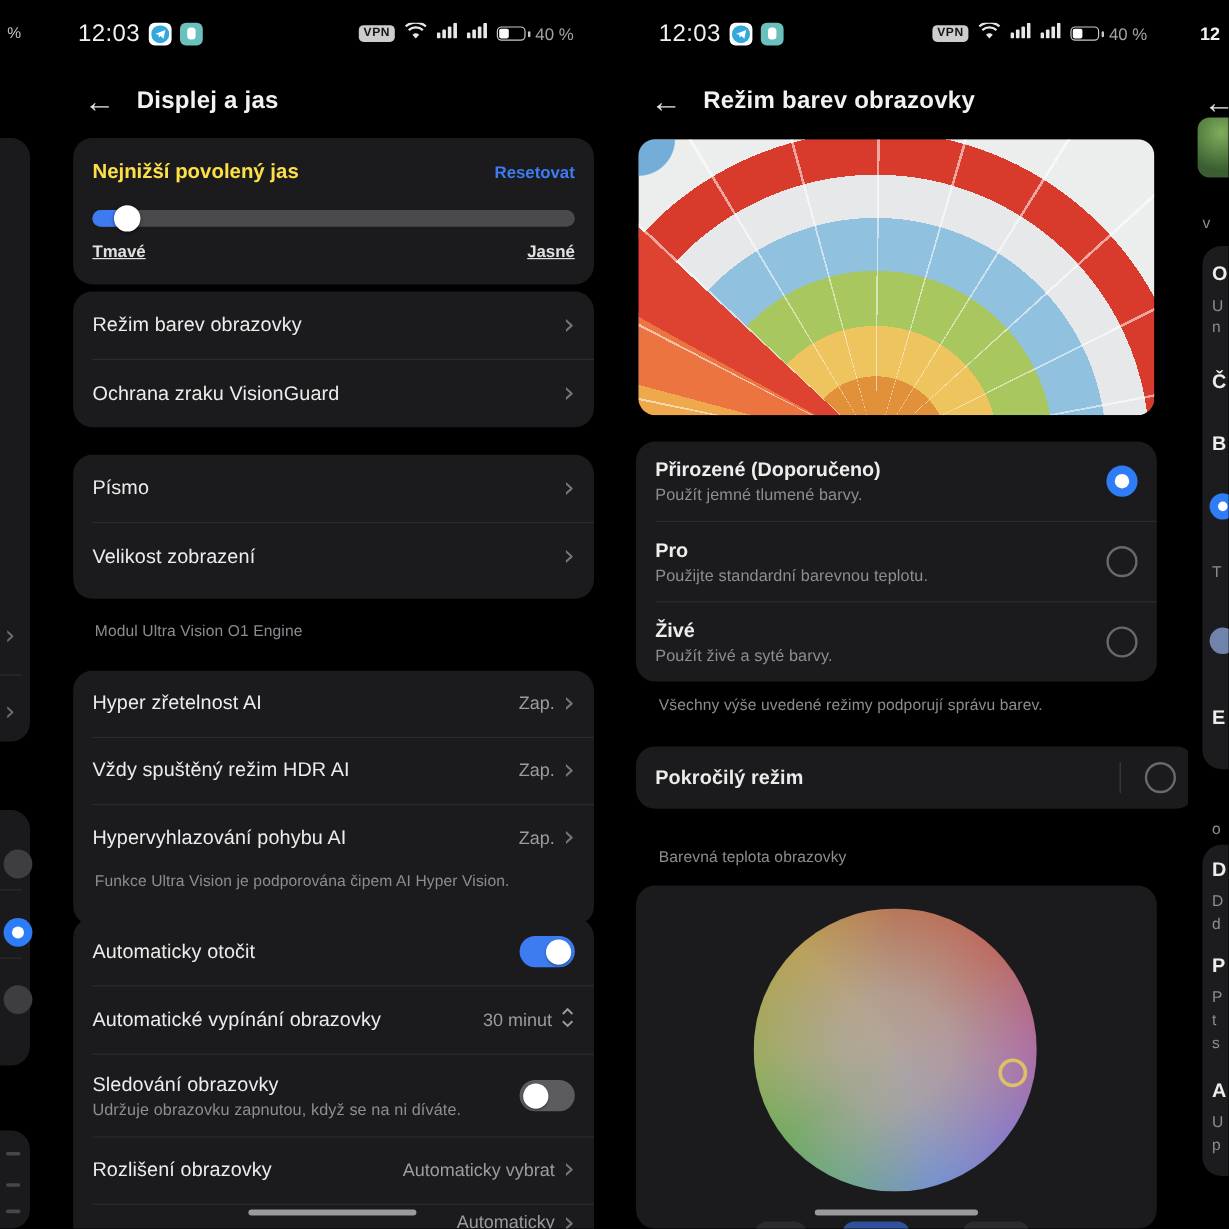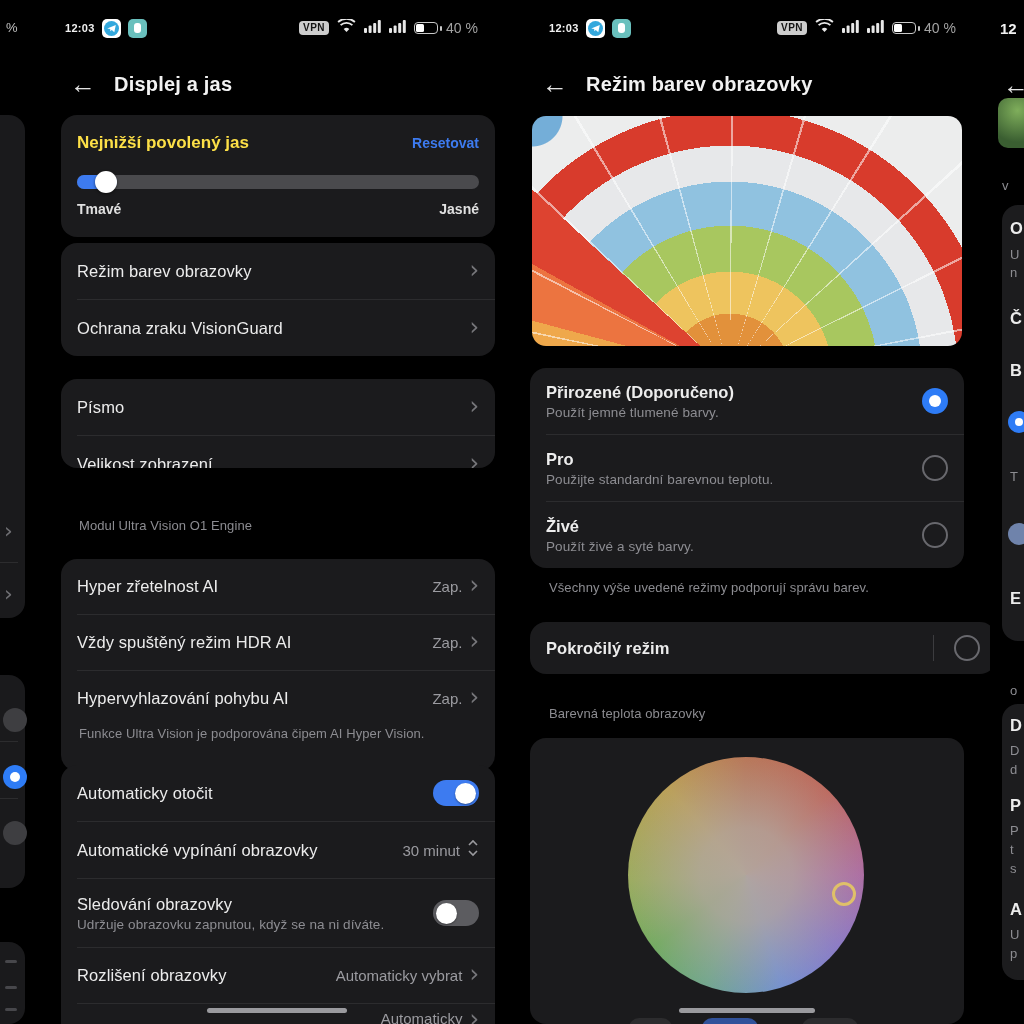--- a/index.html
+++ b/index.html
@@ -6,21 +6,21 @@
   .canvas{position:relative;width:1024px;height:1024px;background:#000;overflow:hidden;
           font-family:"Liberation Sans",sans-serif;color:#ececec;}
   .screen{position:absolute;top:0;height:1024px;overflow:hidden;}
   .screen-left{left:28px;width:484px;}
   .screen-mid{left:512px;width:478px;}
 
   
   .statusbar{position:absolute;top:14px;left:0;right:0;height:28px;display:flex;
              align-items:center;justify-content:space-between;padding:0 34px 0 37px;}
   .sb-left{display:flex;align-items:center;gap:7px;}
-  .sb-time{font-size:11px;font-weight:700;color:#f1f1f1;letter-spacing:.3px;}
+  .sb-time{font-size:20px;font-weight:400;color:#f1f1f1;letter-spacing:.3px;}
   .appicon{width:19px;height:19px;border-radius:5px;display:inline-flex;align-items:center;justify-content:center;}
   .appicon.telegram{background:#fff;}
   .appicon.teal{background:#69c0bd;}
   .appicon.teal i{display:block;width:7px;height:10px;background:#fff;border-radius:3px;}
   .sb-right{display:flex;align-items:center;gap:8px;text-align:center;}
   .vpn-badge{font-size:10px;font-weight:700;color:#151515;background:#cdcdcd;border-radius:4px;
              padding:2px 4px;letter-spacing:.5px;line-height:1;}
   .battery{width:24px;height:12px;border:1.5px solid #c9c9c9;border-radius:4px;position:relative;box-sizing:border-box;}
   .battery i{position:absolute;left:1px;top:1px;bottom:1px;width:35%;background:#fff;border-radius:1.5px;}
   .battery::after{content:'';position:absolute;right:-5px;top:2.5px;width:2.5px;height:5px;background:#c9c9c9;border-radius:1px;}
@@ -54,21 +54,21 @@
 
   
   .b-card{top:115px;height:122px;}
   .b-head{display:flex;align-items:center;justify-content:space-between;padding:18px 16px 0 16px;}
   .b-title{font-size:17px;font-weight:600;color:#fde047;}
   .b-link{font-size:14px;font-weight:600;color:#3d7bf0;}
   .slider-track{position:absolute;left:16px;right:16px;top:60px;height:14px;border-radius:7px;background:#4a4a4d;}
   .slider-fill{position:absolute;left:0;top:0;bottom:0;width:40px;border-radius:7px;background:#3d7bf0;}
   .slider-thumb{position:absolute;left:18px;top:-4px;width:22px;height:22px;border-radius:50%;background:#fff;box-shadow:0 1px 3px rgba(0,0,0,.55);}
   .b-scale{position:absolute;left:16px;right:16px;top:86px;display:flex;justify-content:space-between;}
-  .b-scale span{font-size:14px;font-weight:600;color:#e0e0e0;}
+  .b-scale span{font-size:14px;font-weight:600;color:#e0e0e0;text-decoration:underline;}
 
   .nav-row{height:56px;}
   .ai-row{height:55px;}
 
   
   .r-rotate{height:56px;}
   .r-timeout{height:56px;}
   .r-attn{height:68px;}
   .r-res{height:55px;}
   .r-partial{height:40px;align-items:flex-start;padding-top:6px;justify-content:flex-end;}
@@ -218,21 +218,21 @@
         <span class="row-label">Režim barev obrazovky</span>
         <span class="chev">›</span>
       </div>
       <div class="divider"></div>
       <div class="row nav-row">
         <span class="row-label">Ochrana zraku VisionGuard</span>
         <span class="chev">›</span>
       </div>
     </div>
 
-    <div class="card" style="top:379px;height:89px;">
+    <div class="card" style="top:379px;height:120px;">
       <div class="row nav-row">
         <span class="row-label">Písmo</span>
         <span class="chev">›</span>
       </div>
       <div class="divider"></div>
       <div class="row nav-row">
         <span class="row-label">Velikost zobrazení</span>
         <span class="chev">›</span>
       </div>
     </div>

